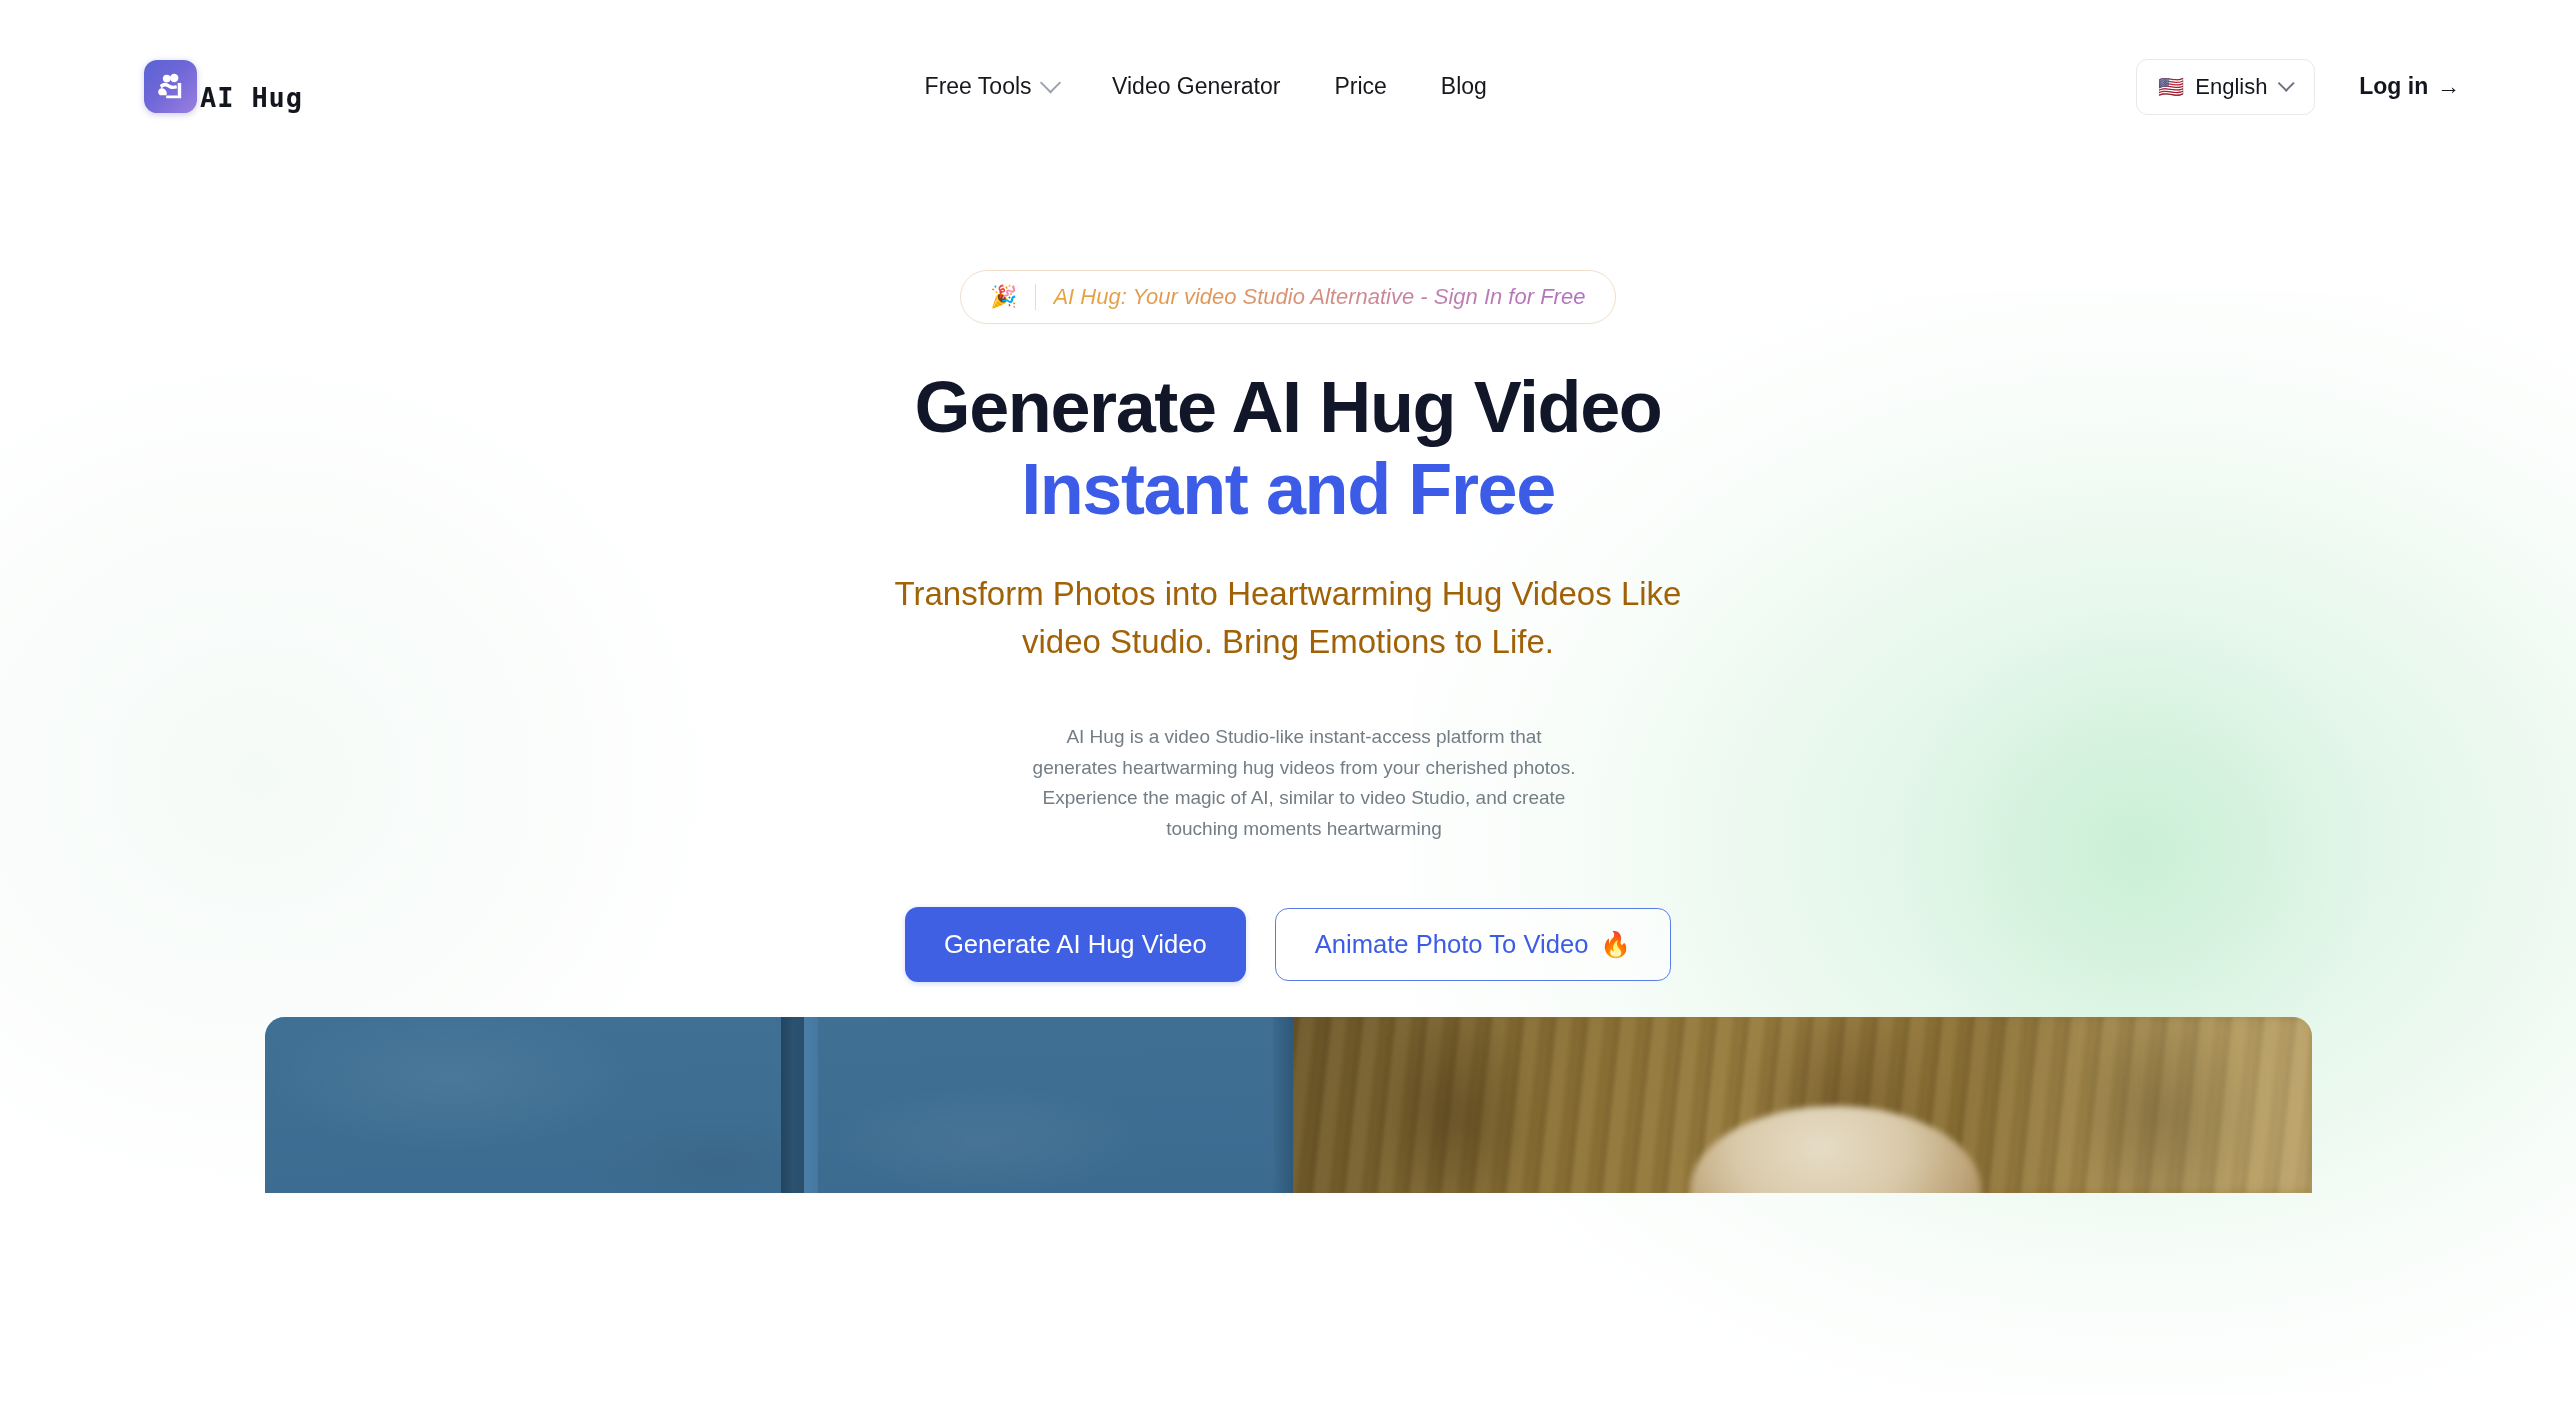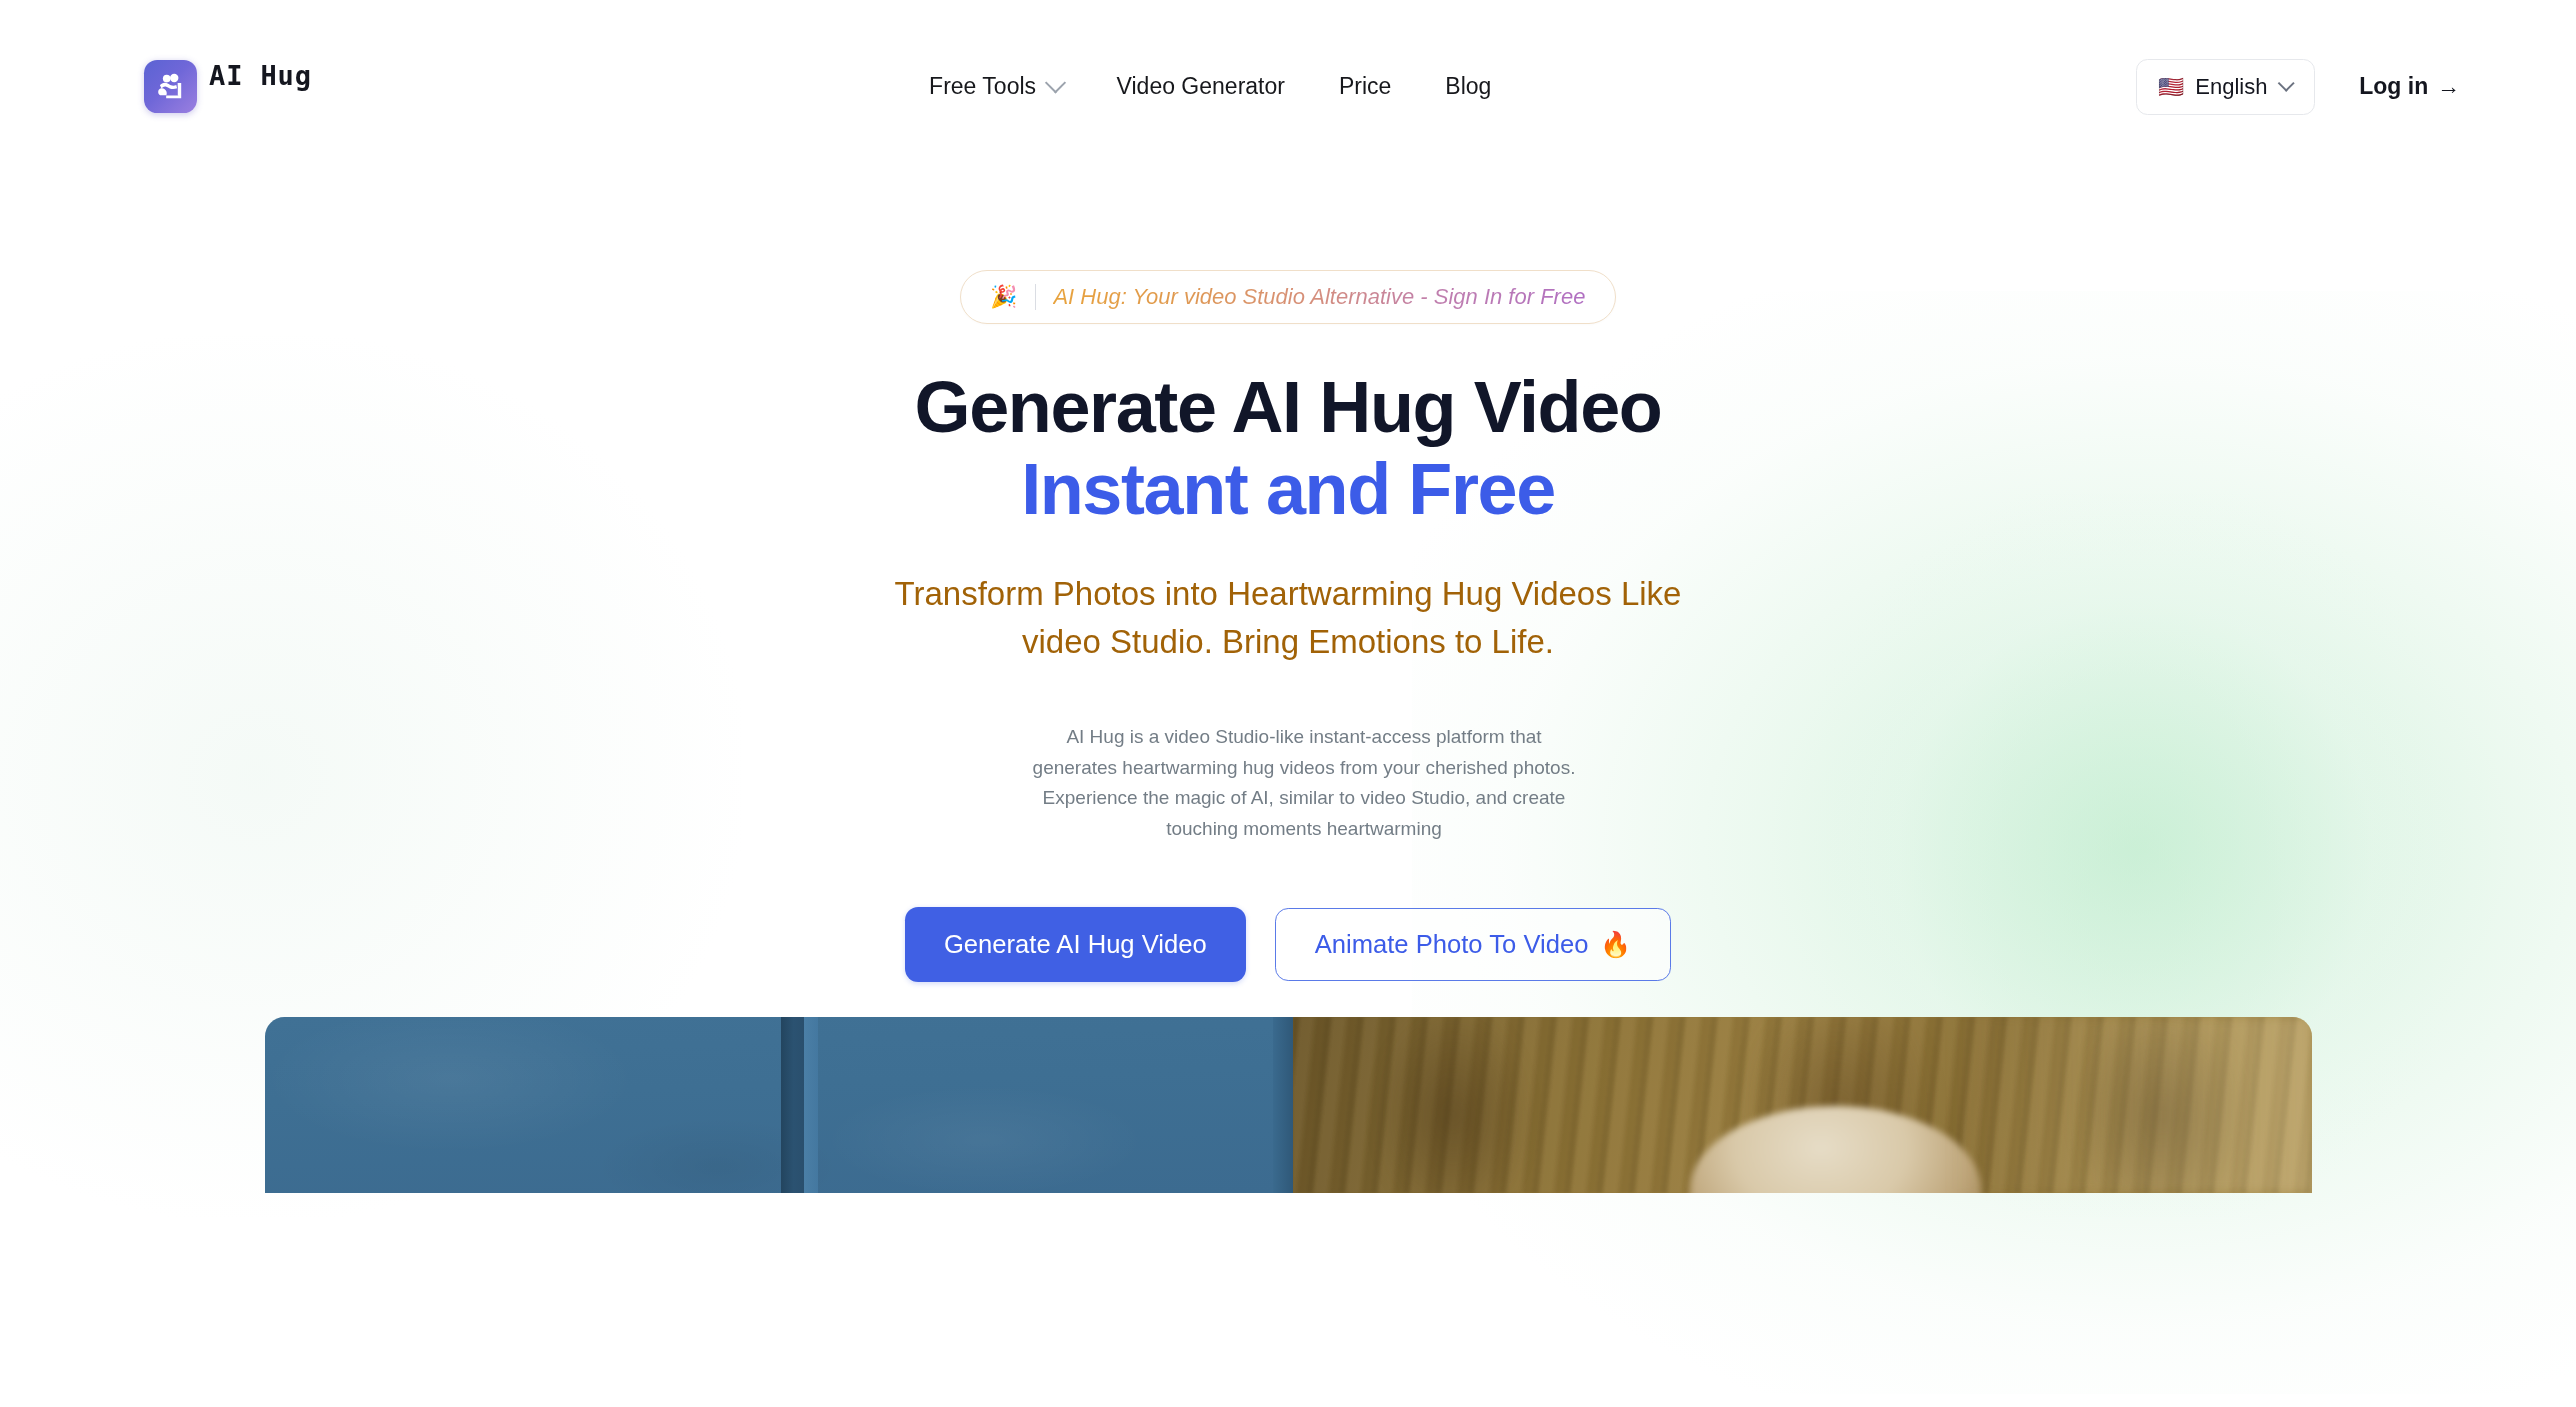--- a/index.html
+++ b/index.html
@@ -44,21 +44,21 @@
   }
 
   
   .header {
     position:relative; z-index:5;
     height: 173px;
     display:flex; align-items:center;
     padding: 0 116px 0 116px;
   }
   .brand {
-    display:flex; align-items:flex-start; gap:12px;
+    display:flex; align-items:flex-end; gap:3px;
     text-decoration:none;
     flex: 0 0 auto;
     padding-left: 28px;
   }
   .brand-logo {
     width:53px; height:53px; border-radius:13.2px;
     background: linear-gradient(135deg,#5b63d3 0%,#6f67d8 45%,#9b7fe0 100%);
     display:flex; align-items:center; justify-content:center;
     box-shadow: 0 1.8px 6.2px rgba(90,80,190,0.28);
   }

